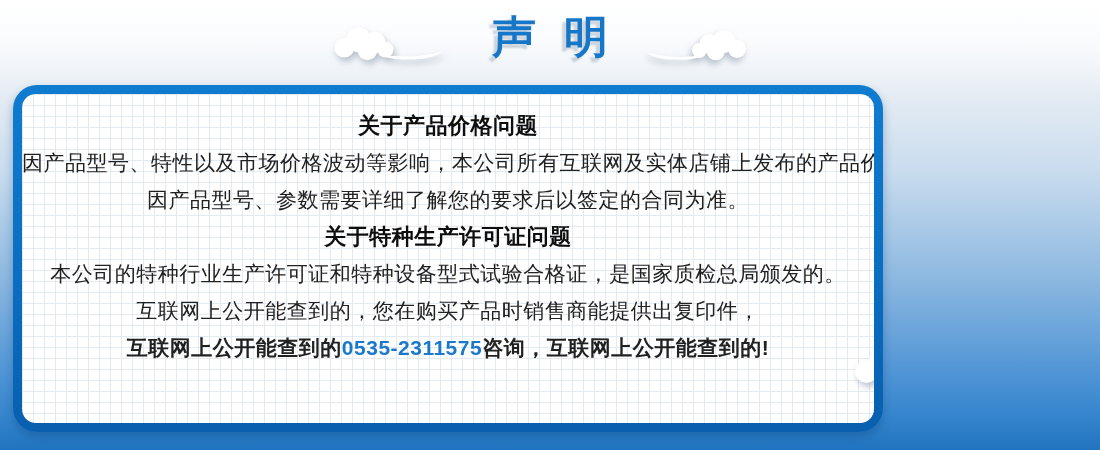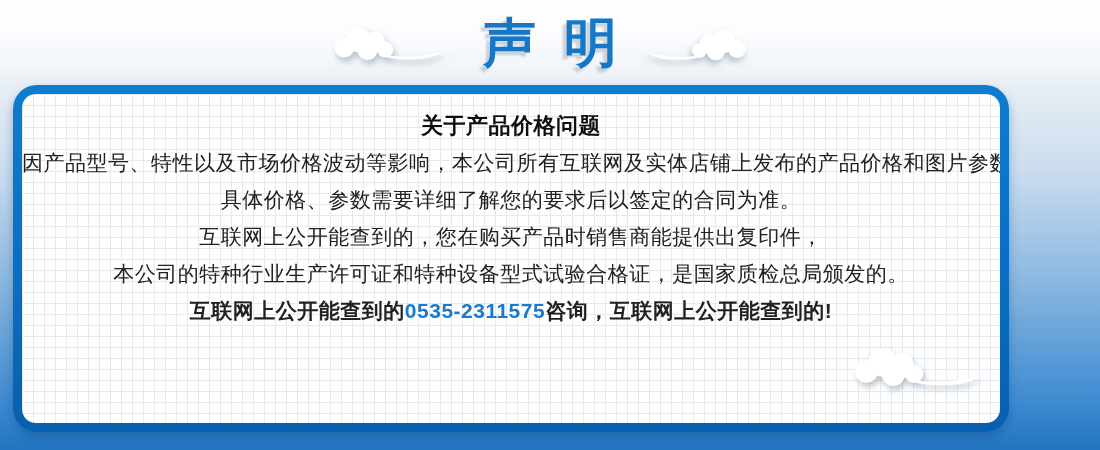--- a/index.html
+++ b/index.html
@@ -15,35 +15,35 @@
       #ffffff 0%, #fbfcfe 8%, #f1f5f9 15%, #e8eef4 19%,
       #c9dcee 38%, #8cb8e0 62%, #4d93d5 84%, #3484cc 93%, #2174bf 100%);
   }
 
   
   .header { position: absolute; left: 0; top: 0; width: 100%; height: 85px; }
   .title {
     position: absolute; left: 50%; top: 8px;
     transform: translateX(-50%);
     margin: 0;
-    font-size: 53px; font-weight: 700;
+    font-size: 44px; font-weight: 700;
     color: #1677c8;
     letter-spacing: 28px; padding-left: 28px; 
     white-space: nowrap;
     text-shadow: -4px 4px 2px rgba(168,178,192,0.55);
   }
   .cloud { position: absolute; filter: drop-shadow(2px 4px 3px rgba(125,140,160,0.5)); }
   .cloud-left  { left: 330px; top: 22px; width: 116px; height: 40px; }
   .cloud-right { left: 644px; top: 25px; width: 106px; height: 37px; transform: scaleX(-1); }
   .cloud-card  { left: 828px; top: 248px; width: 134px; height: 46px; }
 
   
   .card-outer {
     position: absolute; left: 13px; top: 85px;
-    width: 996px; height: 347px;
+    width: 870px; height: 347px;
     box-sizing: border-box;
     padding: 9px;
     border-radius: 24px;
     background: linear-gradient(180deg, #0f7ccf 0%, #0a6ec2 55%, #085fae 100%);
     box-shadow: 0 5px 10px rgba(8, 70, 130, 0.35);
   }
   .card-inner {
     position: relative;
     width: 100%; height: 100%;
     box-sizing: border-box;
@@ -102,24 +102,25 @@
         <circle cx="62" cy="31" r="9"></circle>
       </g>
     </svg>
   </div>
 
   <div class="card-outer">
     <div class="card-inner">
 
       <p class="h">关于产品价格问题</p>
       <p>因产品型号、特性以及市场价格波动等影响，本公司所有互联网及实体店铺上发布的产品价格和图片参数等仅供参考。</p>
-      <p>具体价格、参数需要详细了解您的要求后以签定的合同为准。</p>
+      <p>因产品型号、参数需要详细了解您的要求后以签定的合同为准。</p>
 
+      <p class="h">关于特种生产许可证问题</p>
+      <p>本公司的特种行业生产许可证和特种设备型式试验合格证，是国家质检总局颁发的。</p>
       <p>互联网上公开能查到的，您在购买产品时销售商能提供出复印件，</p>
-      <p>本公司的特种行业生产许可证和特种设备型式试验合格证，是国家质检总局颁发的。</p>
 
       <p class="hotline"><span>互联网上公开能查到的</span><span class="phone">0535-2311575</span><span>咨询，互联网上公开能查到的!</span></p>
 
       <svg class="cloud cloud-card" viewBox="0 0 130 45" preserveAspectRatio="none">
         <g fill="#ffffff">
           <path d="M55 36 q 34 7 72 -3 q -14 10 -38 9 q -24 1 -34 -6 z"></path>
           <circle cx="16" cy="29" r="11"></circle>
           <circle cx="32" cy="20" r="14"></circle>
           <circle cx="50" cy="23" r="12"></circle>
           <circle cx="42" cy="32" r="11"></circle>

